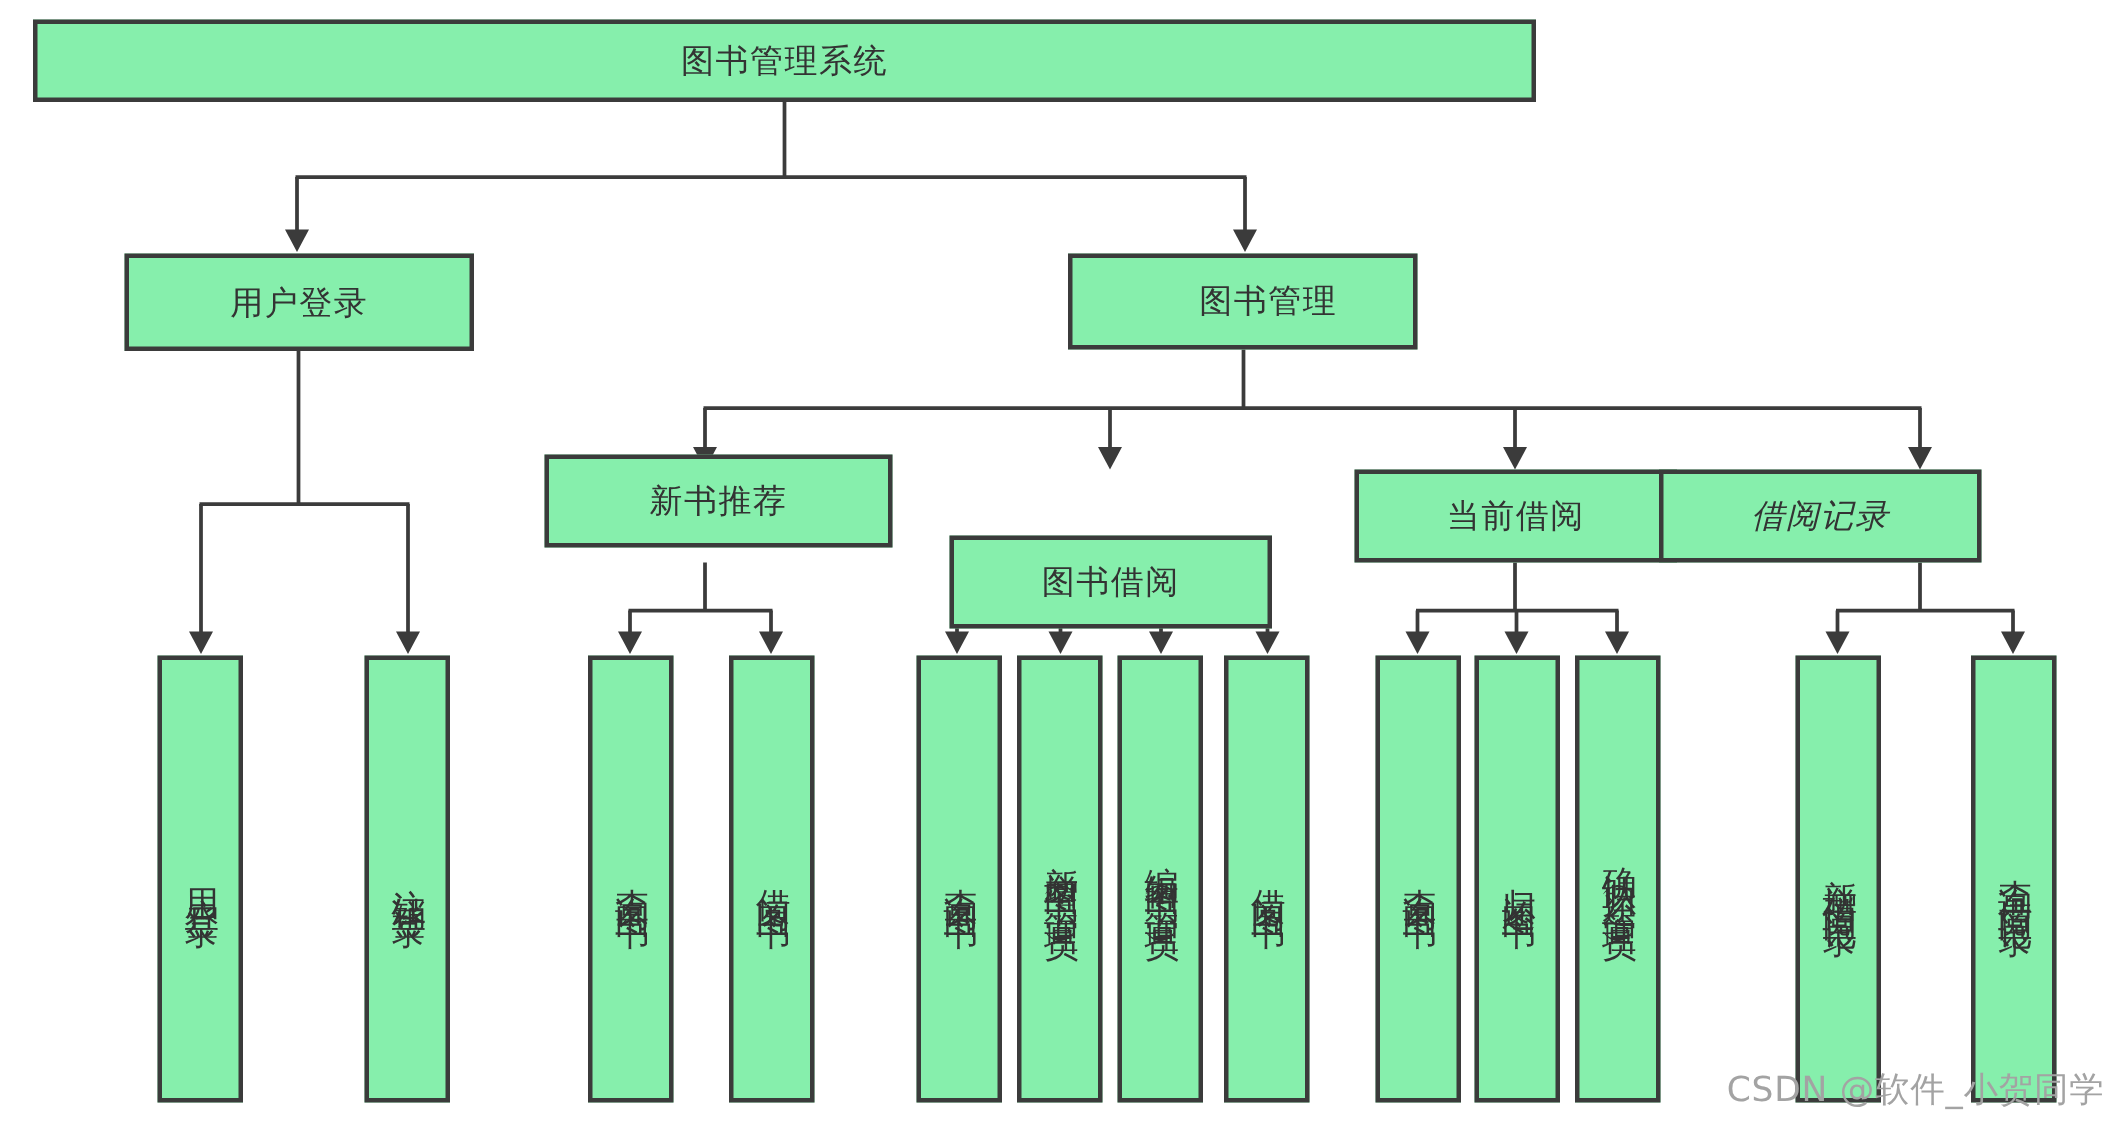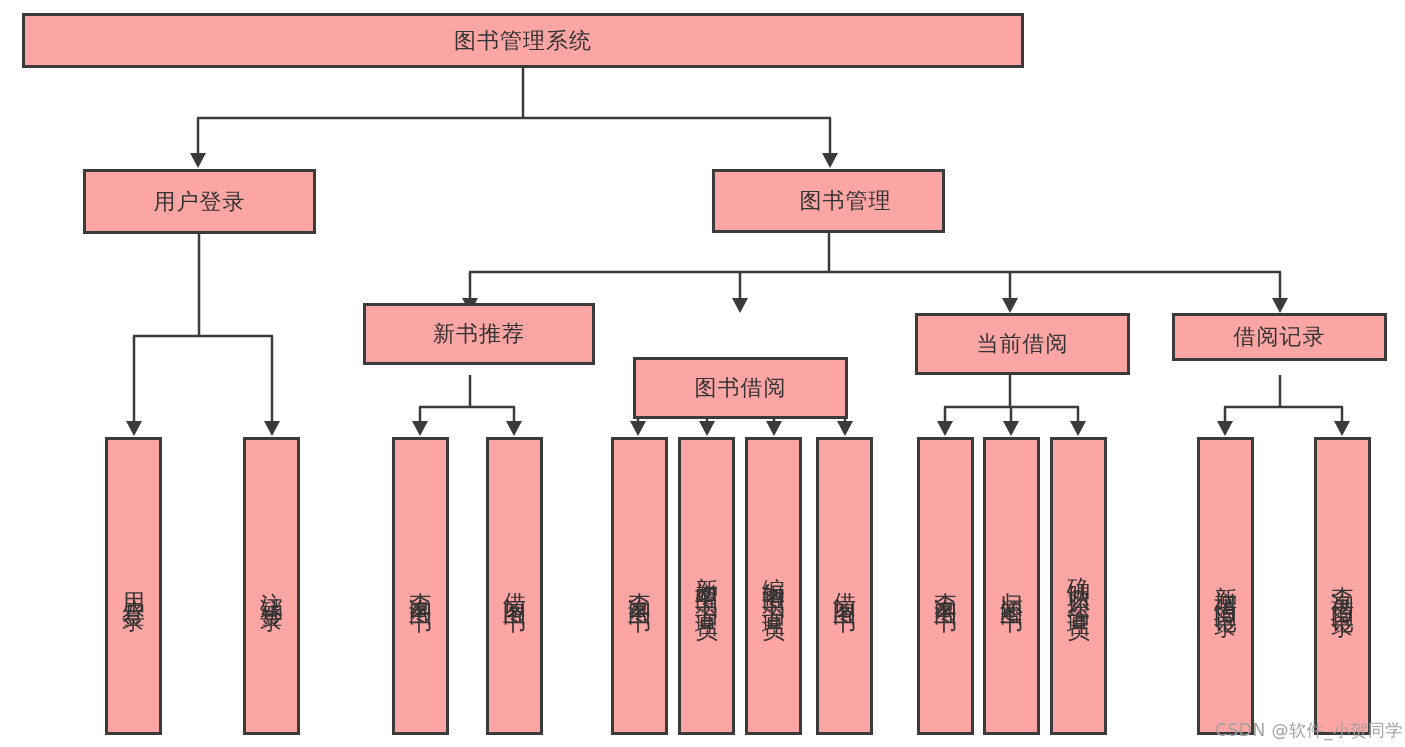--- a/index.html
+++ b/index.html
@@ -2,39 +2,39 @@
 <html><head>
 <meta charset="utf-8">
 <style>
   html,body{margin:0;padding:0;background:#fff;}
   #canvas{
     position:relative;width:1405px;height:747px;background:#ffffff;
     font-family:"DejaVu Sans",sans-serif;overflow:hidden;
   }
   #edges{position:absolute;left:0;top:0;width:1405px;height:747px;}
   .box{
-    position:absolute;background:#fca5a5;border:3px solid #3b3b3b;box-sizing:border-box;
+    position:absolute;background:#86efac;border:3px solid #3b3b3b;box-sizing:border-box;
     display:flex;align-items:center;justify-content:center;color:#333333;
   }
   .h-box{font-size:22px;letter-spacing:1px;white-space:nowrap;}
   .v-box{width:57px;top:437px;height:298px;font-size:23px;}
   .v-box span{writing-mode:vertical-rl;letter-spacing:6px;line-height:1;}
   #b-root{left:22px;top:13px;width:1002px;height:55px;}
   #b-login{left:83px;top:169px;width:233px;height:65px;}
   #b-mgmt{left:712px;top:169px;width:233px;height:64px;padding-left:34px;}
   #b-l3-1{left:363px;top:303px;width:232px;height:62px;}
   #b-l3-2{left:633px;top:313px;width:215px;height:62px;margin-top:44px;}
-  #b-l3-3{left:903px;top:313px;width:215px;height:62px;margin-left:12px;}
-  #b-l3-4{left:1172px;top:313px;width:215px;height:48px;}
+  #b-l3-3{left:903px;top:313px;width:215px;height:62px;}
+  #b-l3-4{left:1106px;top:313px;width:215px;height:62px;font-style:italic;}
   #lf-1{left:105px;}  #lf-2{left:243px;}  #lf-3{left:392px;}  #lf-4{left:486px;}
   #lf-5{left:611px;}  #lf-6{left:678px;}  #lf-7{left:745px;}  #lf-8{left:816px;}
   #lf-9{left:917px;}  #lf-10{left:983px;} #lf-11{left:1050px;}
   #lf-12{left:1197px;}#lf-13{left:1314px;}
   #watermark{
-    position:absolute;right:2px;bottom:5px;font-size:17px;color:#a3a3a3;
+    position:absolute;right:2px;bottom:5px;font-size:23px;color:#a3a3a3;
     letter-spacing:0.5px;white-space:nowrap;z-index:5;
   }
 </style>
 </head>
 <body>
 
 <div id="canvas">
 
   <svg id="edges" viewBox="0 0 1405 747" xmlns="http://www.w3.org/2000/svg">
     <g stroke="#3b3b3b" stroke-width="2.5" fill="none">

